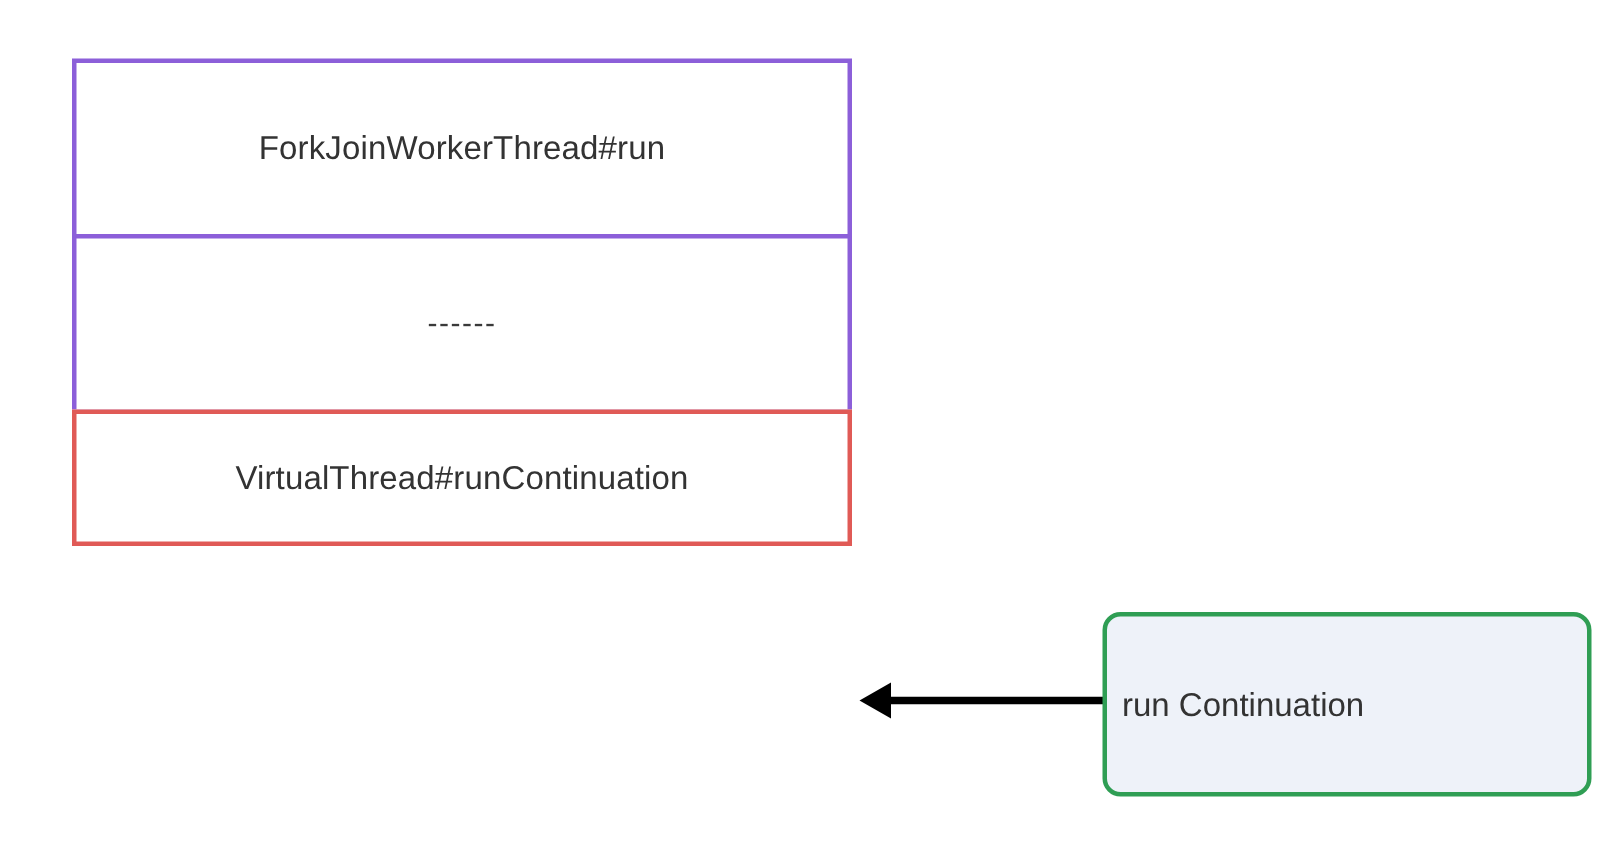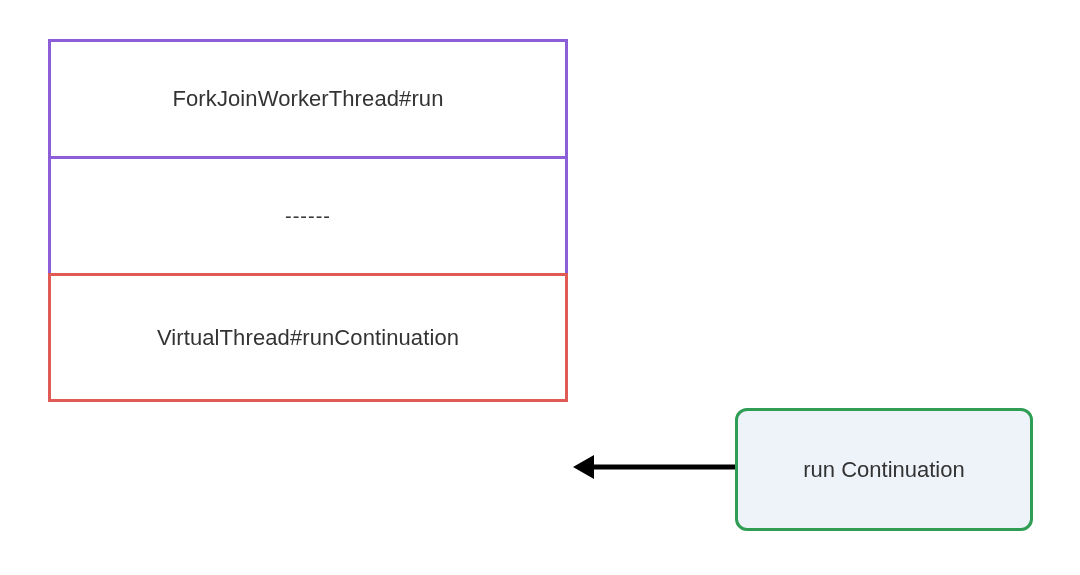--- a/index.html
+++ b/index.html
@@ -40,21 +40,21 @@
   }
 
   .frame-purple {
     border: 3px solid #8c5fd9;
     height: 120px;
     margin-bottom: -3px;   
   }
 
   .frame-red {
     border: 3px solid #e05a56;
-    height: 129px;
+    height: 91px;
   }
 
   .frame-label {
     color: #333333;
     font-size: 22px;
     line-height: 1.35;
     letter-spacing: 0.1px;
     padding: 0 4px;
     word-break: break-word;
   }
@@ -73,29 +73,29 @@
     width: 170px;
     height: 40px;
     pointer-events: none;
   }
 
   
   .node-green {
     position: absolute;
     left: 735px;
     top: 408px;
-    width: 298px;
+    width: 326px;
     height: 123px;
     box-sizing: border-box;
     background: #eef2f9;
     border: 3px solid #2f9e54;
     border-radius: 12px;
     display: flex;
     align-items: center;
-    justify-content: center;
+    justify-content: flex-start;
     text-align: center;
   }
 
   .node-green-label {
     color: #333333;
     font-size: 22px;
     line-height: 1.35;
     padding: 0 10px;
   }
 </style>

